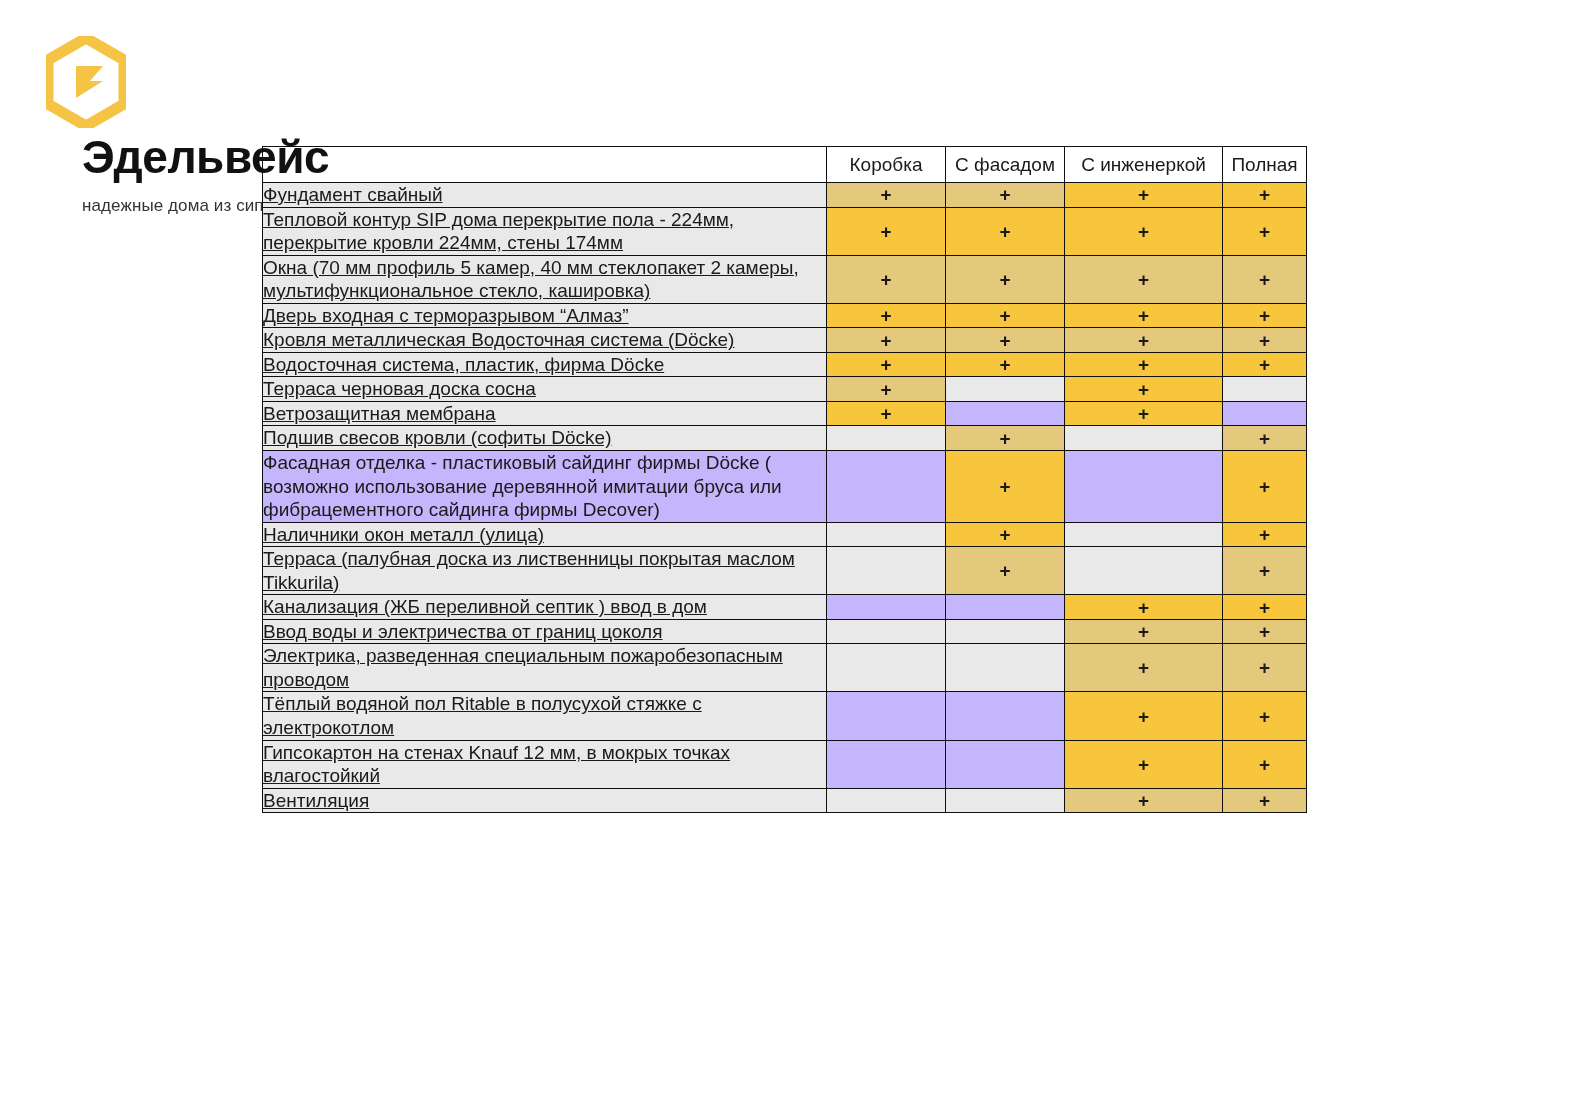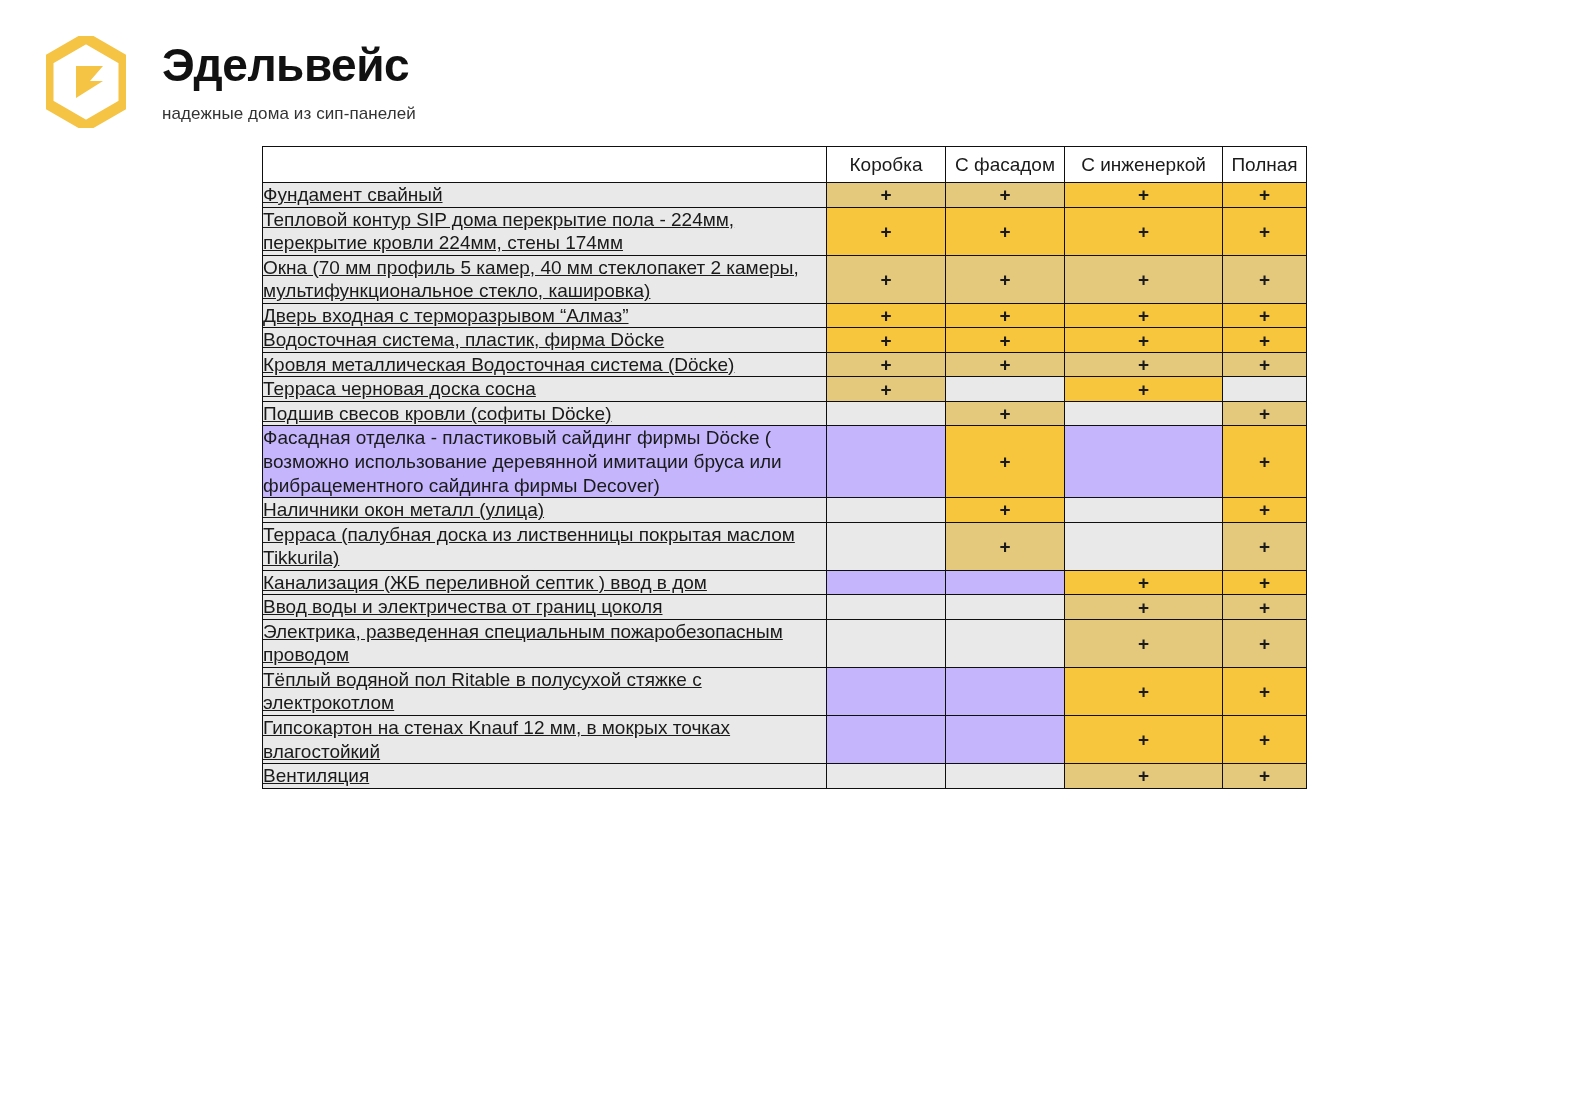--- a/index.html
+++ b/index.html
@@ -16,20 +16,21 @@
     overflow: hidden;
   }
 
   
   .header {
     position: absolute;
     left: 46px;
     top: 36px;
     display: flex;
     align-items: flex-start;
+    flex-direction: column;
   }
   .logo-mark {
     width: 80px;
     height: 92px;
     position: relative;
     flex: 0 0 auto;
   }
   .logo-mark svg { display: block; }
   .logo-text {
     margin-left: 36px;
@@ -163,39 +164,46 @@
           <td class="mark fill-sand"><span class="plus">+</span></td>
         </tr>
         <tr>
           <td class="name fill-gray">Дверь входная с терморазрывом “Алмаз”</td>
           <td class="mark fill-amber"><span class="plus">+</span></td>
           <td class="mark fill-amber"><span class="plus">+</span></td>
           <td class="mark fill-amber"><span class="plus">+</span></td>
           <td class="mark fill-amber"><span class="plus">+</span></td>
         </tr>
         <tr>
+          <td class="name fill-gray">Кровля металлическая Водосточная система (Döcke)</td>
+          <td class="mark fill-sand"><span class="plus">+</span></td>
+          <td class="mark fill-sand"><span class="plus">+</span></td>
+          <td class="mark fill-sand"><span class="plus">+</span></td>
+          <td class="mark fill-sand"><span class="plus">+</span></td>
+        </tr>
+        <tr>
           <td class="name fill-gray">Водосточная система, пластик, фирма Döcke</td>
           <td class="mark fill-amber"><span class="plus">+</span></td>
           <td class="mark fill-amber"><span class="plus">+</span></td>
           <td class="mark fill-amber"><span class="plus">+</span></td>
           <td class="mark fill-amber"><span class="plus">+</span></td>
         </tr>
         <tr>
-          <td class="name fill-gray">Кровля металлическая Водосточная система (Döcke)</td>
-          <td class="mark fill-sand"><span class="plus">+</span></td>
-          <td class="mark fill-sand"><span class="plus">+</span></td>
-          <td class="mark fill-sand"><span class="plus">+</span></td>
-          <td class="mark fill-sand"><span class="plus">+</span></td>
-        </tr>
-        <tr>
           <td class="name fill-gray">Терраса черновая доска сосна</td>
           <td class="mark fill-sand"><span class="plus">+</span></td>
           <td class="mark fill-gray"></td>
           <td class="mark fill-amber"><span class="plus">+</span></td>
           <td class="mark fill-gray"></td>
+        </tr>
+        <tr>
+          <td class="name fill-gray">Ветрозащитная мембрана</td>
+          <td class="mark fill-amber"><span class="plus">+</span></td>
+          <td class="mark fill-white"></td>
+          <td class="mark fill-amber"><span class="plus">+</span></td>
+          <td class="mark fill-white"></td>
         </tr>
         <tr>
           <td class="name fill-gray">Подшив свесов кровли (софиты Döcke)</td>
           <td class="mark fill-gray"></td>
           <td class="mark fill-sand"><span class="plus">+</span></td>
           <td class="mark fill-gray"></td>
           <td class="mark fill-sand"><span class="plus">+</span></td>
         </tr>
         <tr>
           <td class="name fill-white">Фасадная отделка - пластиковый сайдинг фирмы Döcke ( возможно использование деревянной имитации бруса или фибрацементного сайдинга фирмы  Decover)</td>

